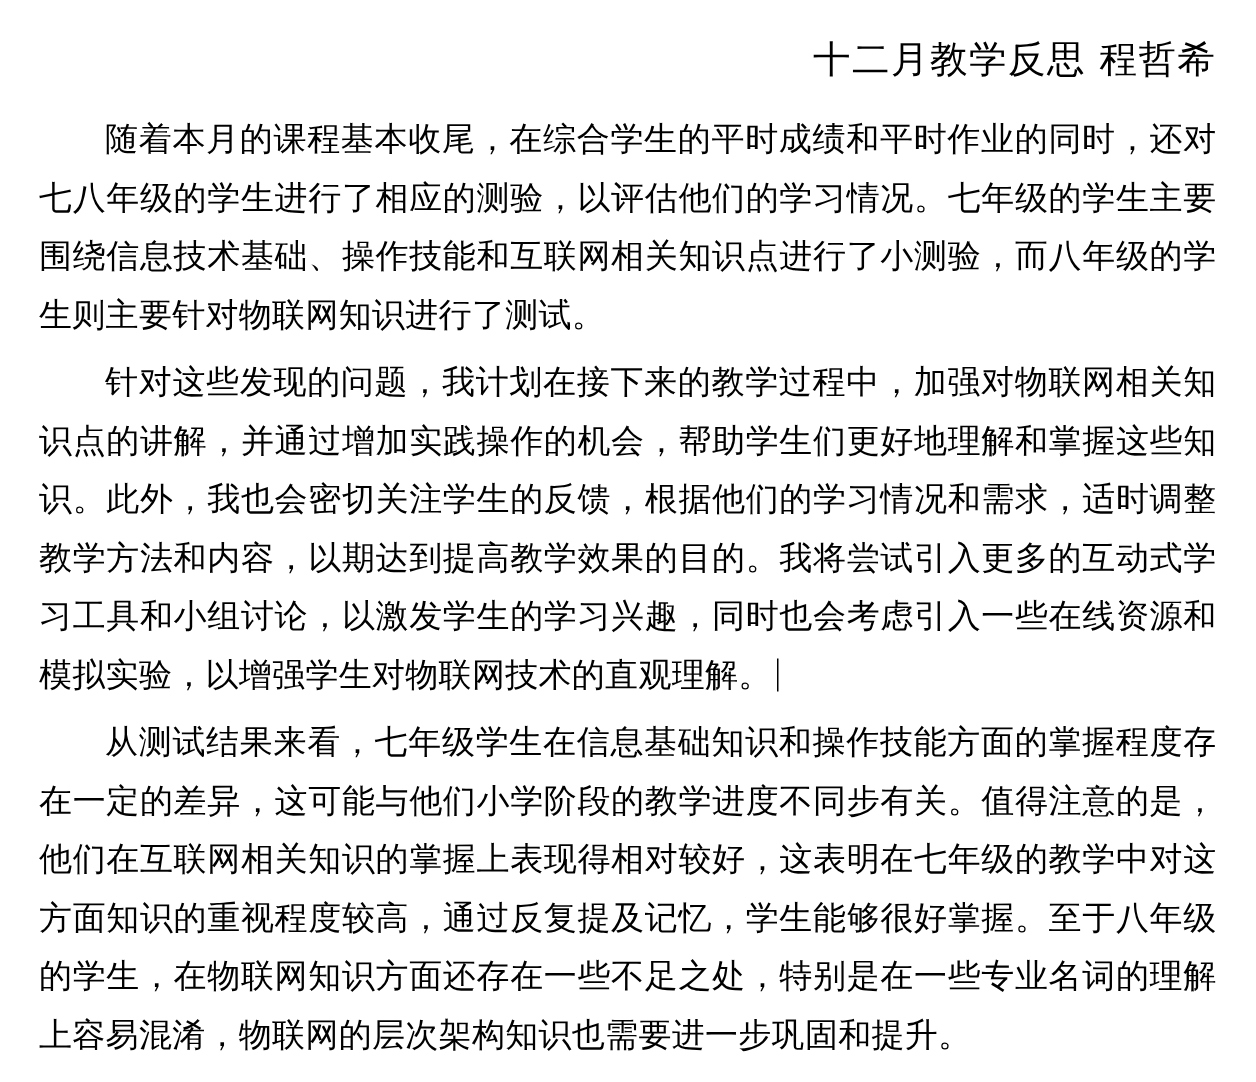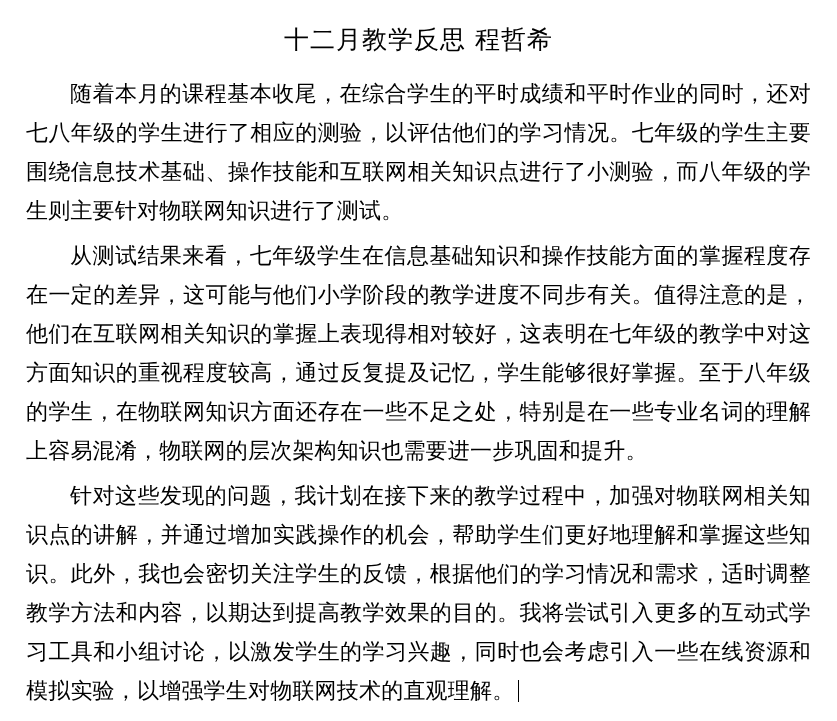--- a/index.html
+++ b/index.html
@@ -15,21 +15,21 @@
     overflow: hidden;
   }
   .page {
     width: 837px;
     height: 721px;
     box-sizing: border-box;
     padding: 14px 26px 0 26px;
     background: #ffffff;
   }
   .doc-title {
-    text-align: center;
+    text-align: right;
     font-size: 25px;
     line-height: 40px;
     letter-spacing: 1px;
     font-weight: 400;
     margin: 6px 0 14px 0;
     font-family: "DejaVu Serif", "Liberation Serif", serif;
   }
   .para {
     font-size: 22px;
     line-height: 39px;
@@ -53,17 +53,17 @@
 </style>
 </head>
 <body>
 
 <div class="page">
 
   <div class="doc-title">十二月教学反思  程哲希</div>
 
   <p class="para">随着本月的课程基本收尾，在综合学生的平时成绩和平时作业的同时，还对七八年级的学生进行了相应的测验，以评估他们的学习情况。七年级的学生主要围绕信息技术基础、操作技能和互联网相关知识点进行了小测验，而八年级的学生则主要针对物联网知识进行了测试。</p>
 
+  <p class="para"><span>针对这些发现的问题，我计划在接下来的教学过程中，加强对物联网相关知识点的讲解，并通过增加实践操作的机会，帮助学生们更好地理解和掌握这些知识。此外，我也会密切关注学生的反馈，根据他们的学习情况和需求，适时调整教学方法和内容，以期达到提高教学效果的目的。我将尝试引入更多的互动式学习工具和小组讨论，以激发学生的学习兴趣，同时也会考虑引入一些在线资源和模拟实验，以增强学生对物联网技术的直观理解。</span><span class="caret"></span></p>
+
   <p class="para">从测试结果来看，七年级学生在信息基础知识和操作技能方面的掌握程度存在一定的差异，这可能与他们小学阶段的教学进度不同步有关。值得注意的是，他们在互联网相关知识的掌握上表现得相对较好，这表明在七年级的教学中对这方面知识的重视程度较高，通过反复提及记忆，学生能够很好掌握。至于八年级的学生，在物联网知识方面还存在一些不足之处，特别是在一些专业名词的理解上容易混淆，物联网的层次架构知识也需要进一步巩固和提升。</p>
-
-  <p class="para"><span>针对这些发现的问题，我计划在接下来的教学过程中，加强对物联网相关知识点的讲解，并通过增加实践操作的机会，帮助学生们更好地理解和掌握这些知识。此外，我也会密切关注学生的反馈，根据他们的学习情况和需求，适时调整教学方法和内容，以期达到提高教学效果的目的。我将尝试引入更多的互动式学习工具和小组讨论，以激发学生的学习兴趣，同时也会考虑引入一些在线资源和模拟实验，以增强学生对物联网技术的直观理解。</span><span class="caret"></span></p>
 
 </div>
 
 </body></html>

